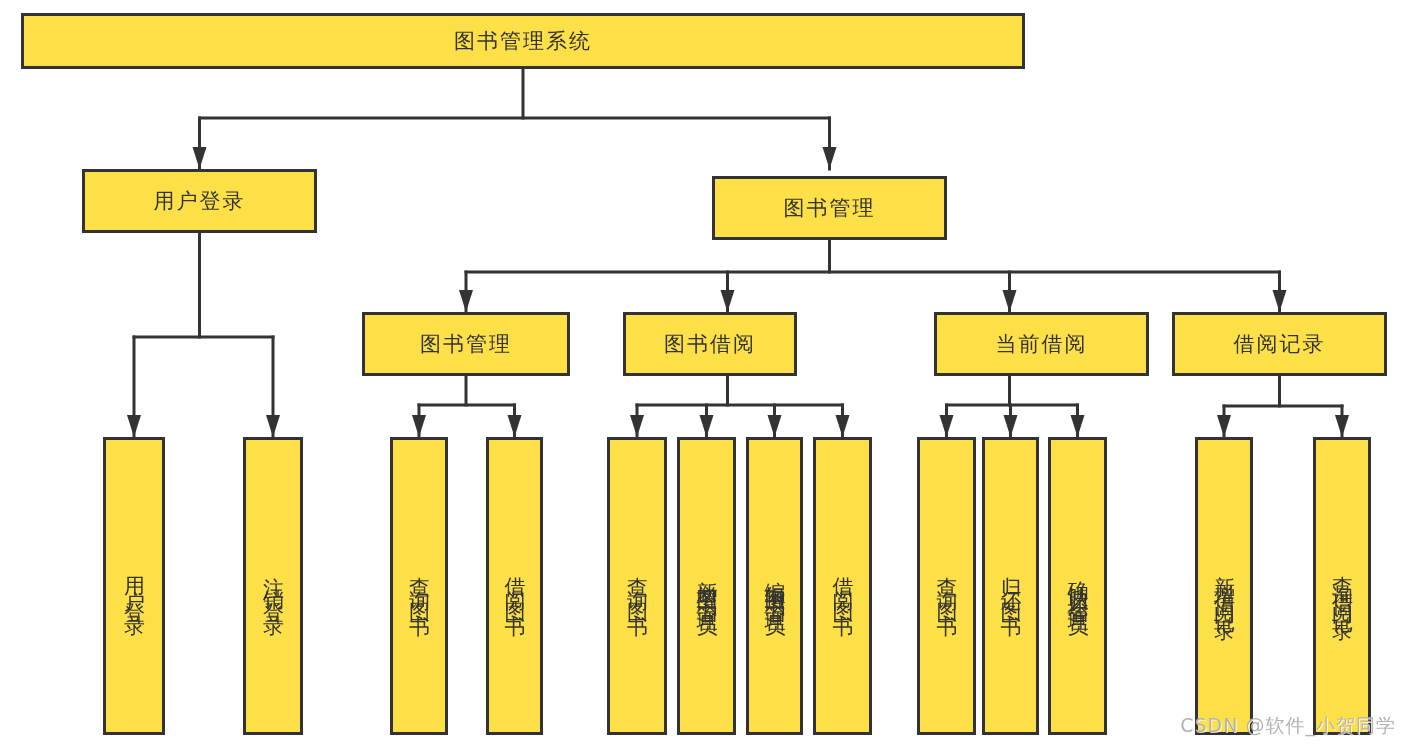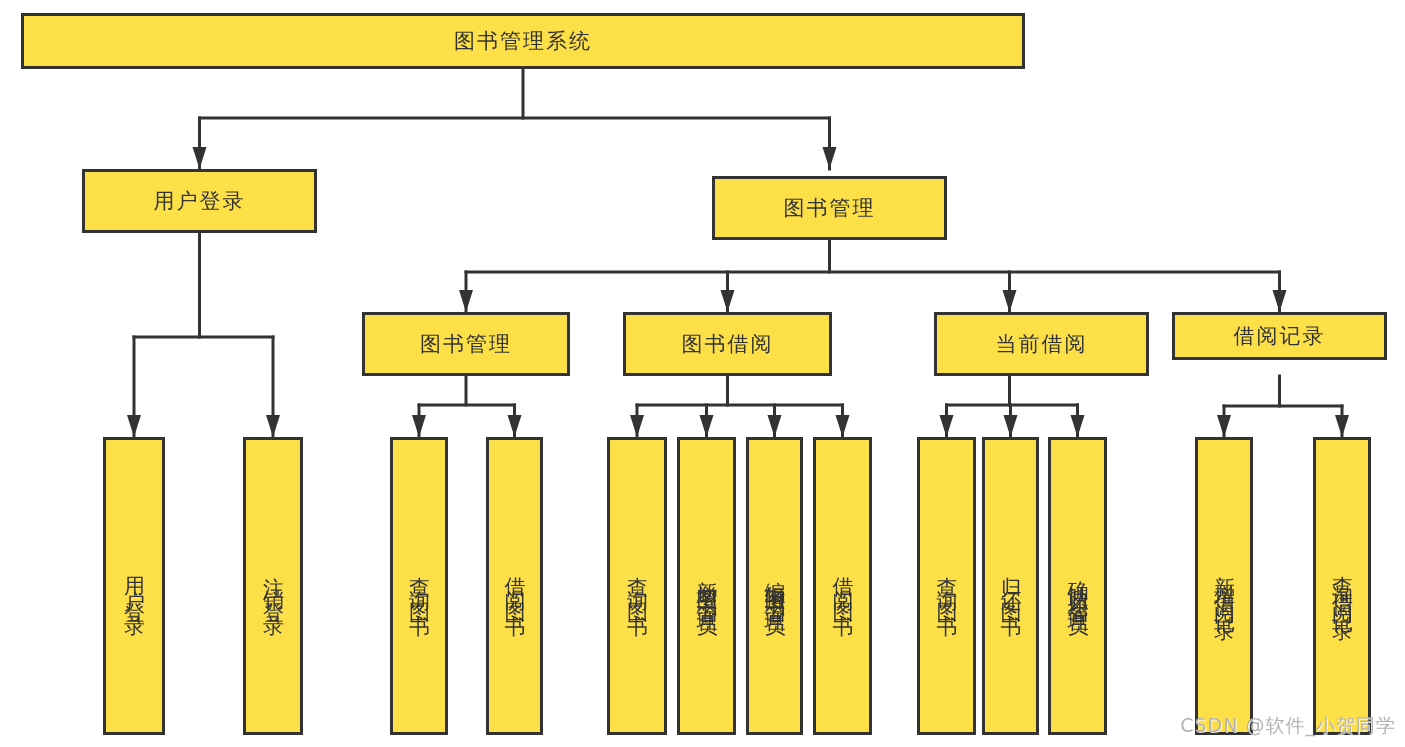--- a/index.html
+++ b/index.html
@@ -89,23 +89,23 @@
   <path d="M1224,406 V437" marker-end="url(#arw)"></path>
   <path d="M1342,406 V437" marker-end="url(#arw)"></path>
 </svg>
 
 <div class="box h" style="left:21px;top:13px;width:1004px;height:56px">图书管理系统</div>
 
 <div class="box h" style="left:82px;top:169px;width:235px;height:64px">用户登录</div>
 <div class="box h" style="left:712px;top:176px;width:235px;height:64px">图书管理</div>
 
 <div class="box h" style="left:362px;top:312px;width:208px;height:64px">图书管理</div>
-<div class="box h" style="left:623px;top:312px;width:209px;height:64px">图书借阅</div>
+<div class="box h" style="left:623px;top:312px;width:174px;height:64px">图书借阅</div>
 <div class="box h" style="left:934px;top:312px;width:215px;height:64px">当前借阅</div>
-<div class="box h" style="left:1172px;top:312px;width:215px;height:48px">借阅记录</div>
+<div class="box h" style="left:1172px;top:312px;width:215px;height:64px">借阅记录</div>
 
 <div class="box leaf" style="left:103px;top:437px;width:62px;height:298px">用户登录</div>
 <div class="box leaf" style="left:243px;top:437px;width:60px;height:298px">注销登录</div>
 
 <div class="box leaf" style="left:390px;top:437px;width:58px;height:298px">查询图书</div>
 <div class="box leaf" style="left:486px;top:437px;width:57px;height:298px">借阅图书</div>
 
 <div class="box leaf" style="left:607px;top:437px;width:60px;height:298px">查询图书</div>
 <div class="box leaf leaf-long" style="left:677px;top:437px;width:59px;height:298px">新增图书（管理员）</div>
 <div class="box leaf leaf-long" style="left:746px;top:437px;width:57px;height:298px">编辑图书（管理员）</div>

